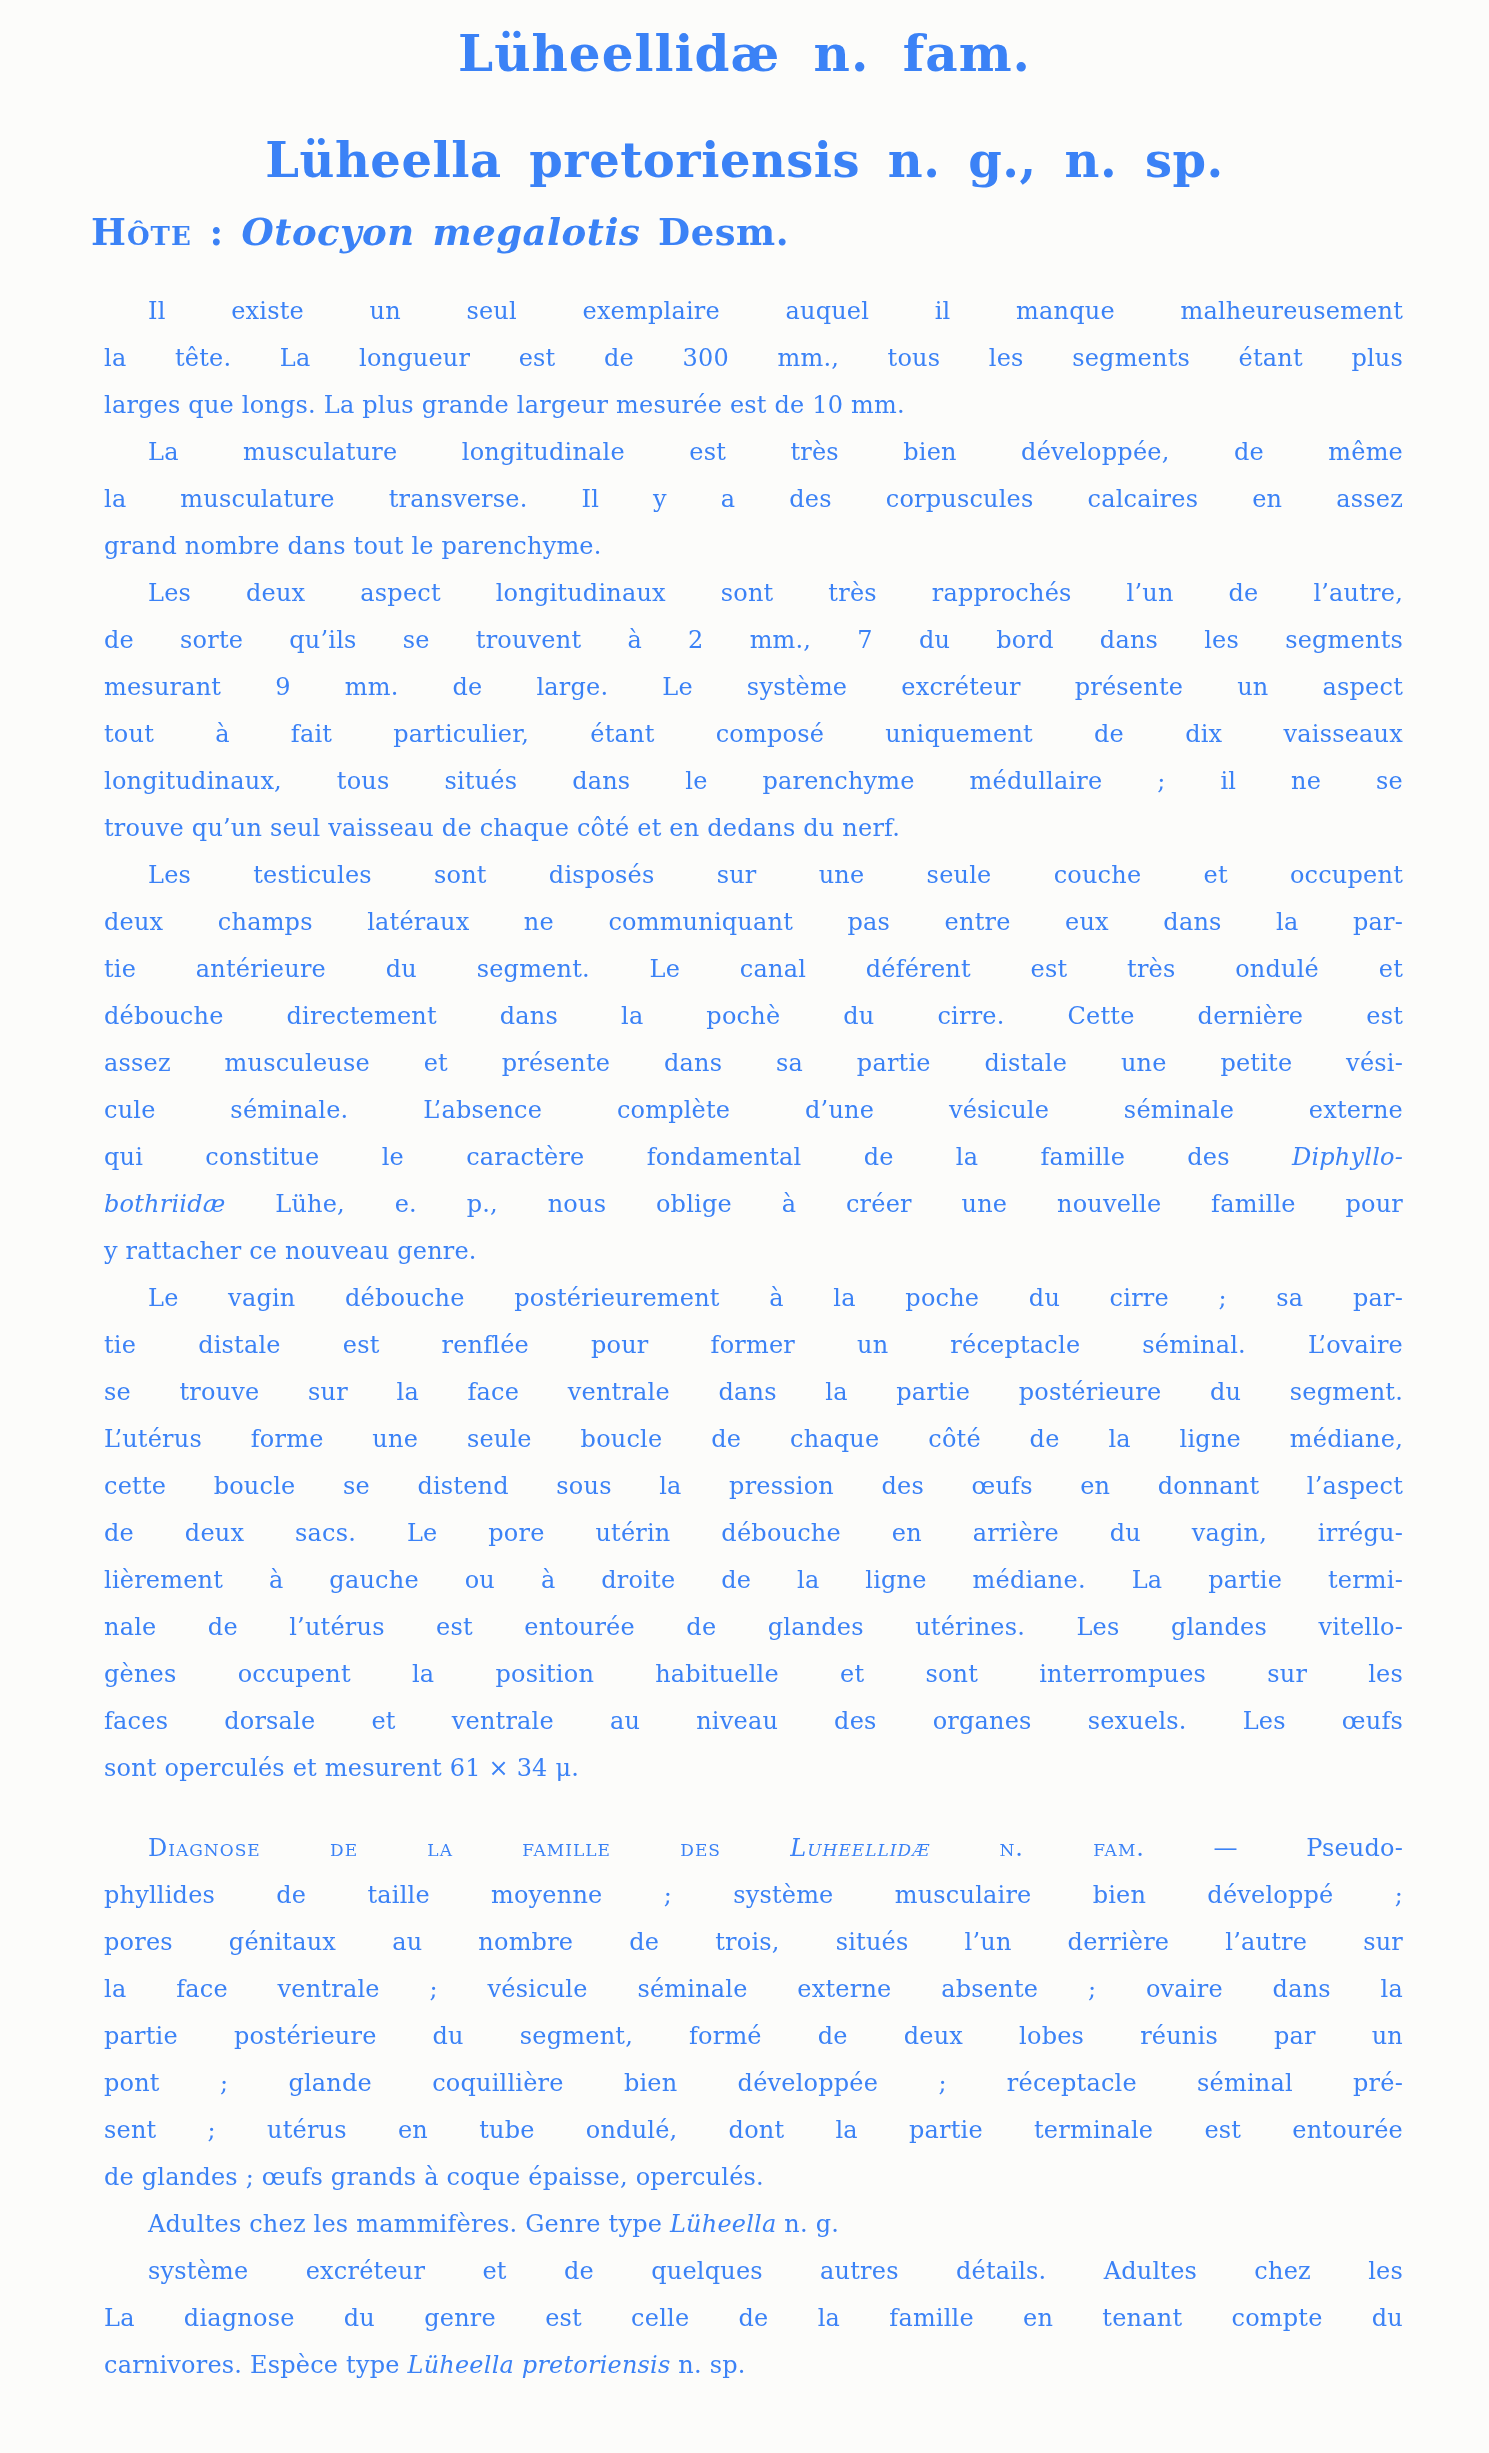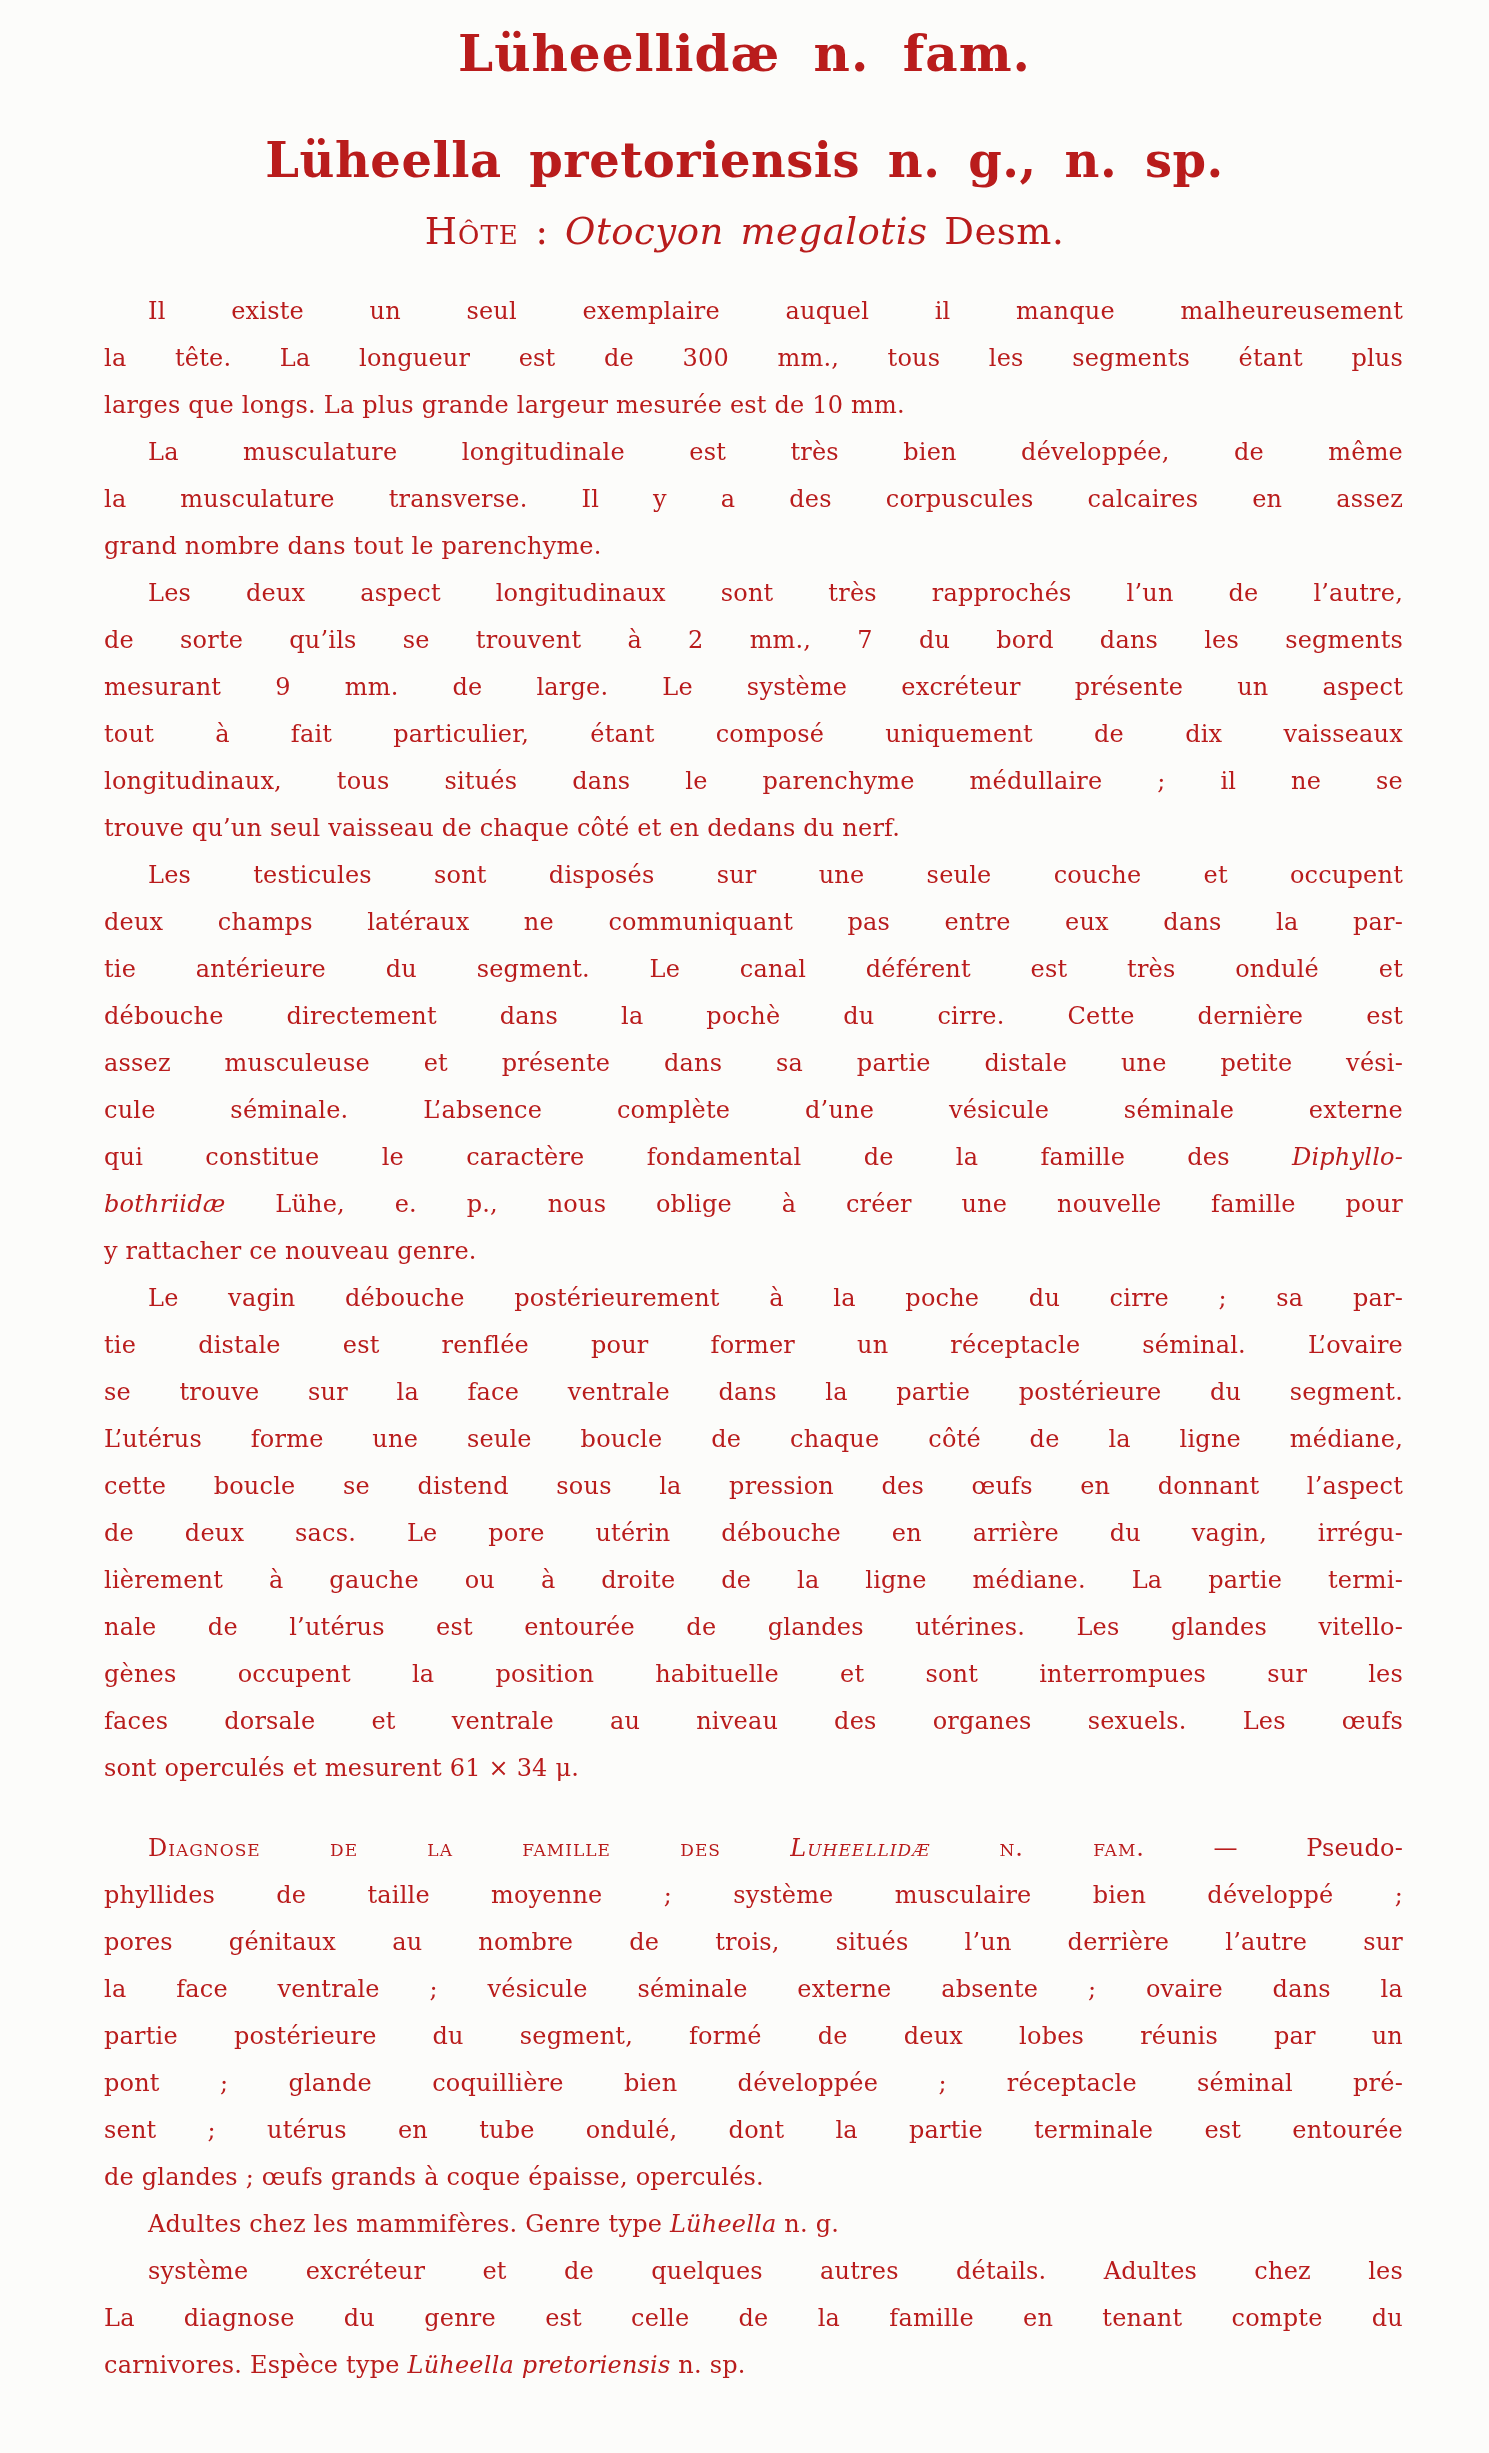--- a/index.html
+++ b/index.html
@@ -6,21 +6,21 @@
     margin: 0;
     padding: 0;
     background: #f6f6f4;
   }
   .page {
     position: relative;
     width: 1489px;
     height: 2454px;
     margin: 0;
     background: #fcfcfa;
-    color: #b91c1c;
+    color: #3b82f6;
     font-family: "DejaVu Serif", "Liberation Serif", serif;
     overflow: hidden;
   }
   .title {
     margin: 25px 91px 0 91px;
     text-align: center;
     font-size: 50px;
     font-weight: 700;
     letter-spacing: 1px;
     word-spacing: 0.30em;
@@ -30,25 +30,25 @@
     margin: 50px 91px 0 91px;
     text-align: center;
     font-size: 48px;
     font-weight: 700;
     letter-spacing: 0.5px;
     word-spacing: 0.22em;
     line-height: 1.15;
   }
   .hostline {
     margin: 23px 91px 0 91px;
-    text-align: center;
     font-size: 37px;
     letter-spacing: 0.5px;
     word-spacing: 0.12em;
     line-height: 1.15;
+    font-weight: bold;
   }
   .bodytext {
     margin: 35px 86px 0 104px;
     font-size: 24px;
     line-height: 47px;
     letter-spacing: 0.2px;
   }
   .para { margin: 0; }
   .para.gap { margin-top: 33px; }
   .para.indent .line:first-child { text-indent: 44px; }

